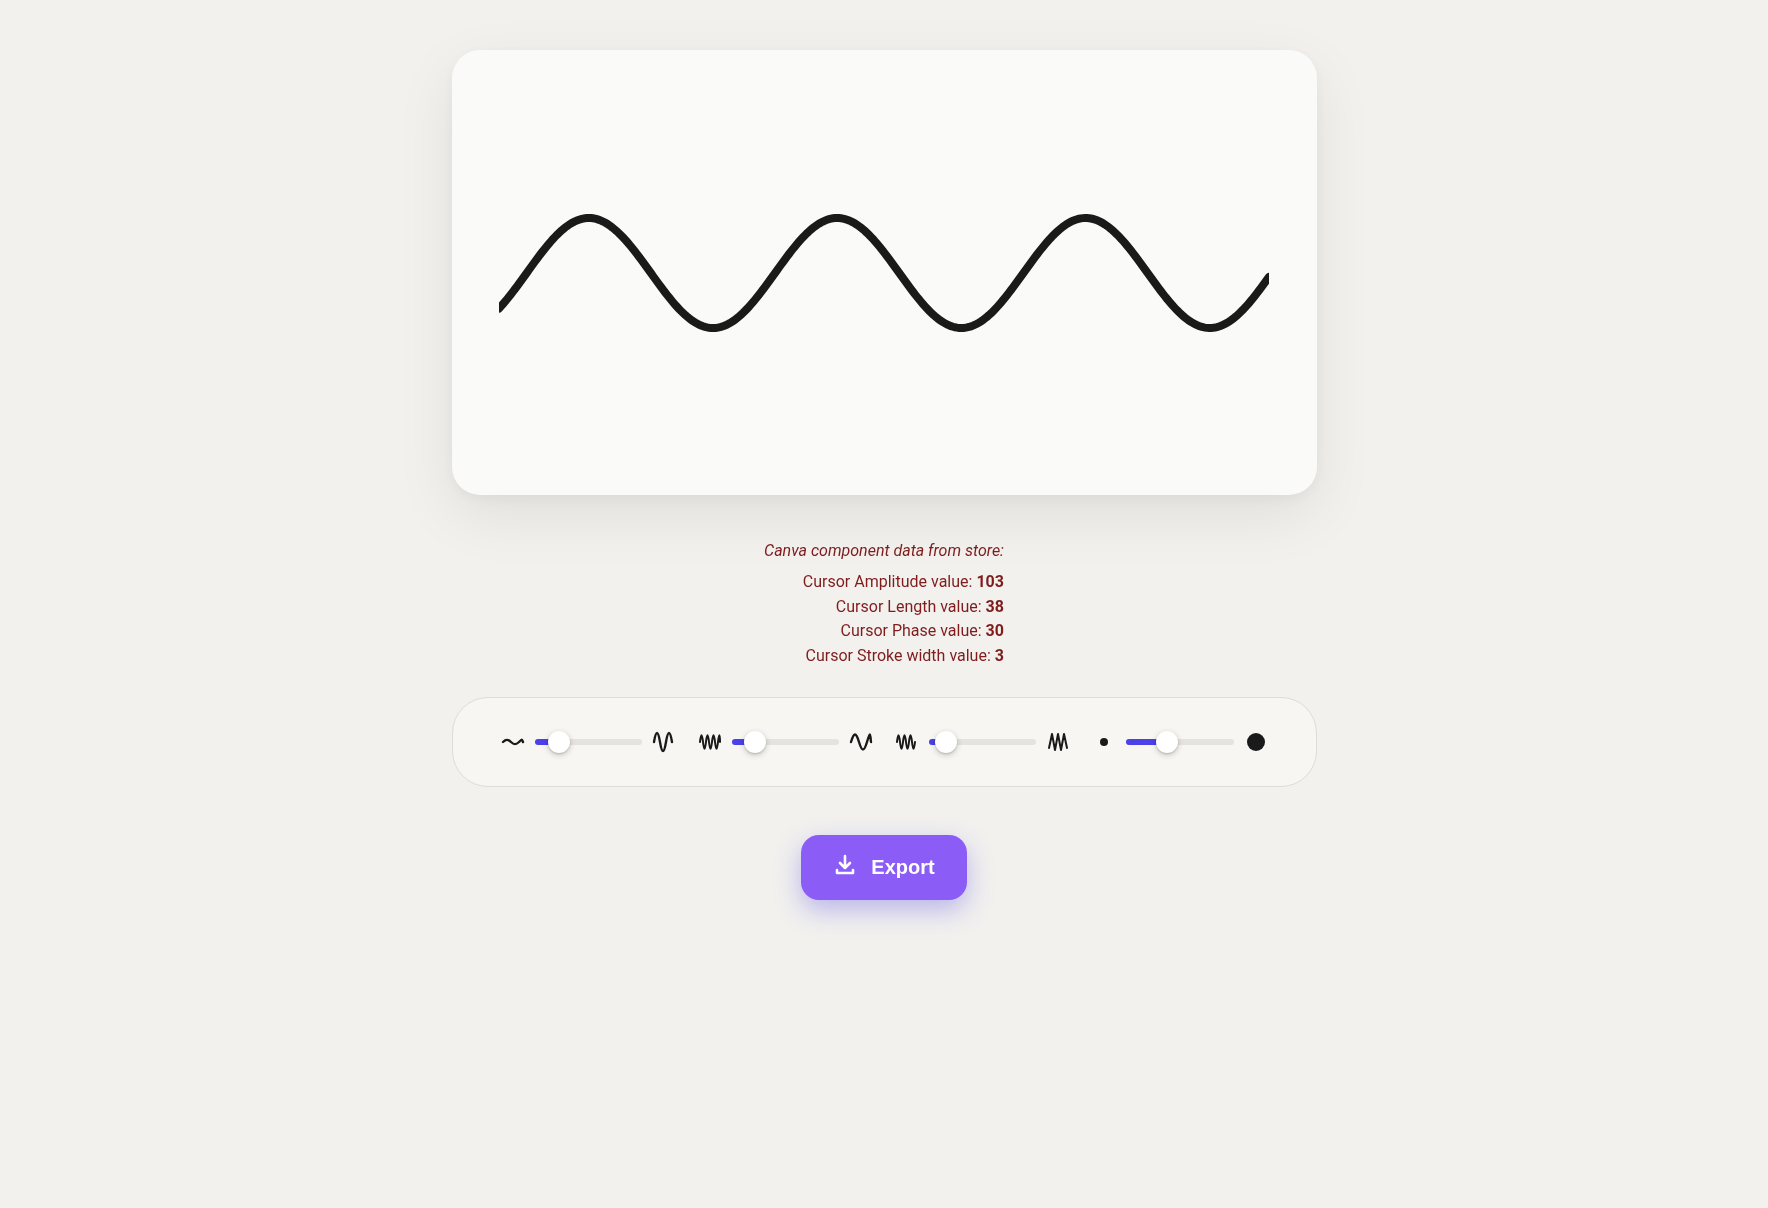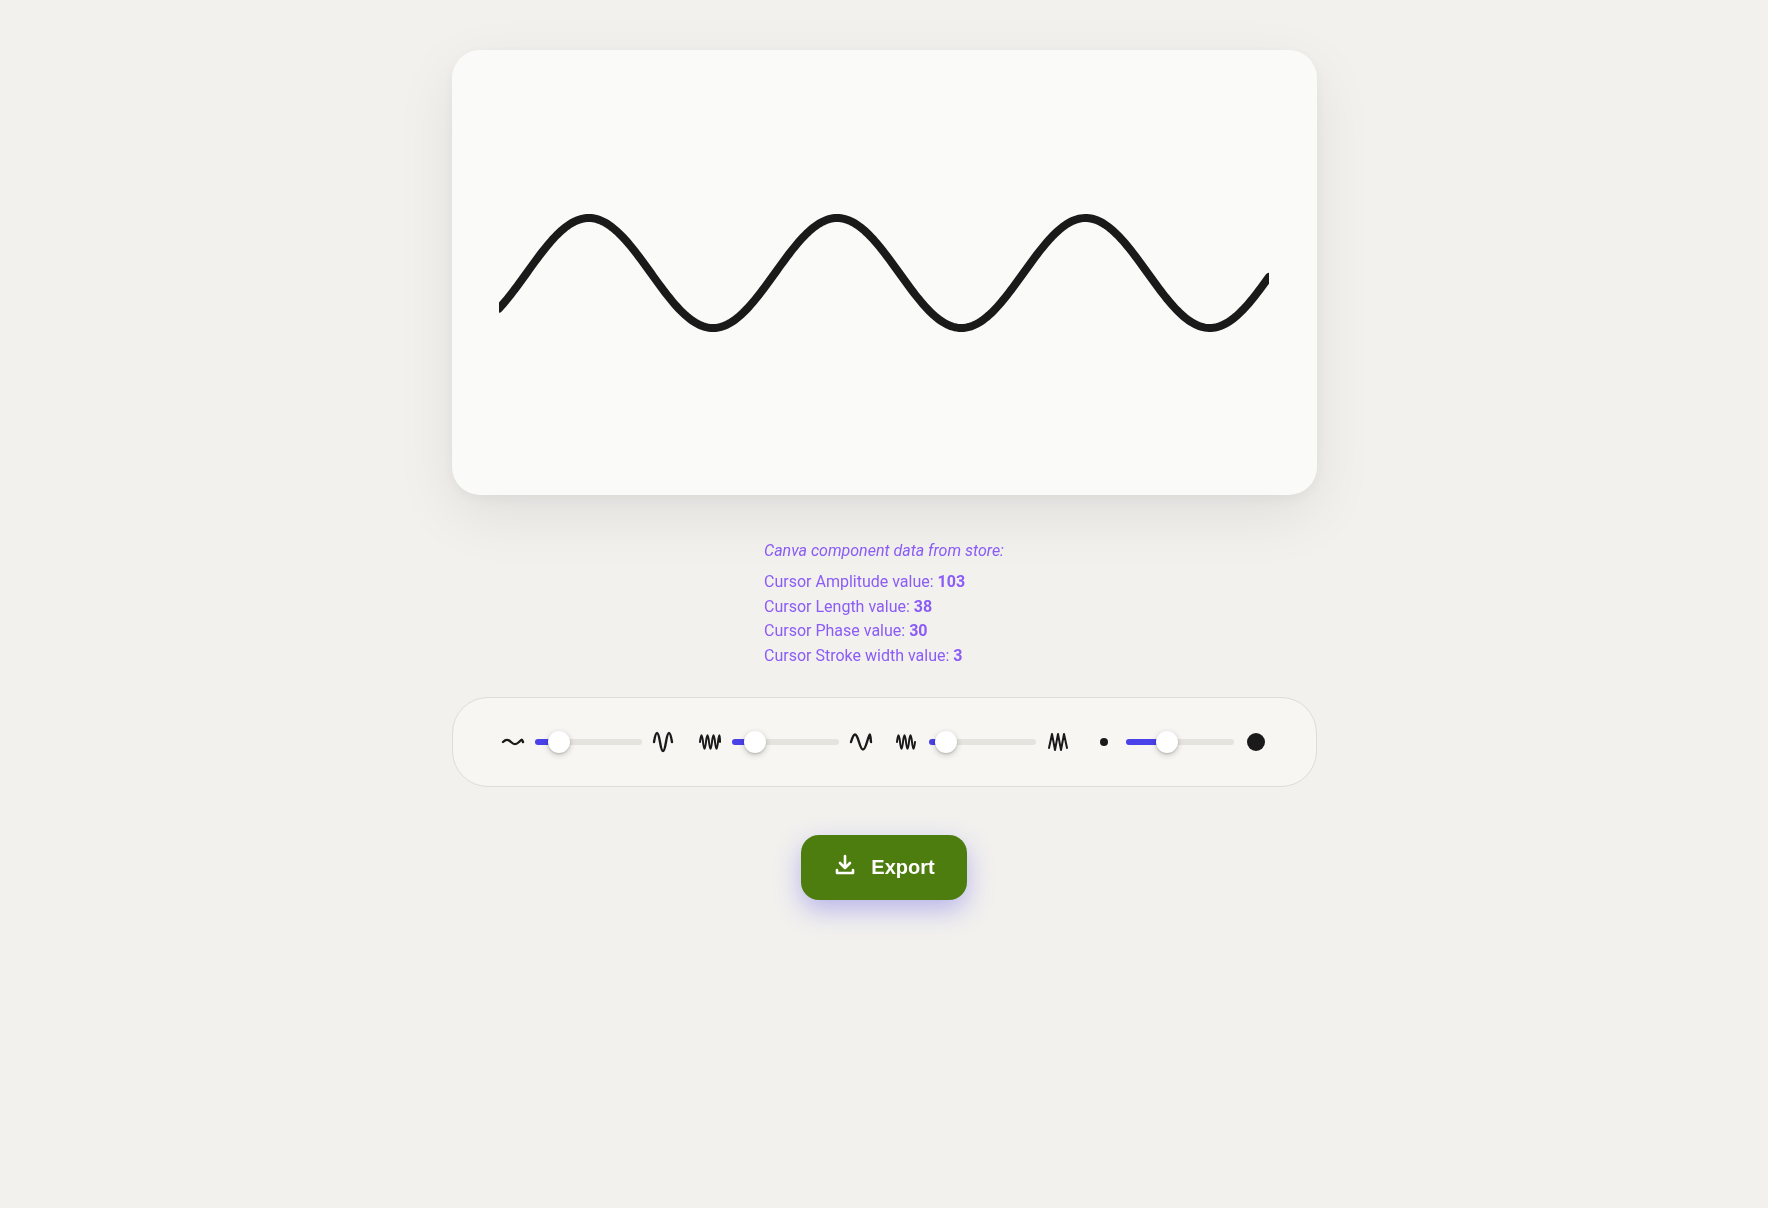--- a/index.html
+++ b/index.html
@@ -30,33 +30,34 @@
       position: relative;
     }
     
     .wave-svg {
       width: 770px;
       height: 200px;
     }
     
     .data-block {
       margin-top: 44px;
-      color: #8b5cf6;
+      color: #7f1d1d;
       font-size: 16px;
       line-height: 1.55;
     }
     
     .data-title {
       font-style: italic;
       margin-bottom: 6px;
       text-align: center;
     }
     
     .data-row {
       font-weight: 400;
+      text-align: right;
     }
     
     .data-value {
       font-weight: 700;
     }
     
     .sliders-panel {
       width: 865px;
       margin-top: 28px;
       background: #f7f6f3;
@@ -124,21 +125,21 @@
     
     .dot-large {
       width: 18px;
       height: 18px;
       background: #1a1a1a;
       border-radius: 50%;
     }
     
     .export-button {
       margin-top: 48px;
-      background: #4d7c0f;
+      background: #8b5cf6;
       color: #ffffff;
       border: none;
       border-radius: 18px;
       padding: 18px 32px;
       font-size: 20px;
       font-weight: 700;
       display: flex;
       align-items: center;
       gap: 14px;
       cursor: pointer;

